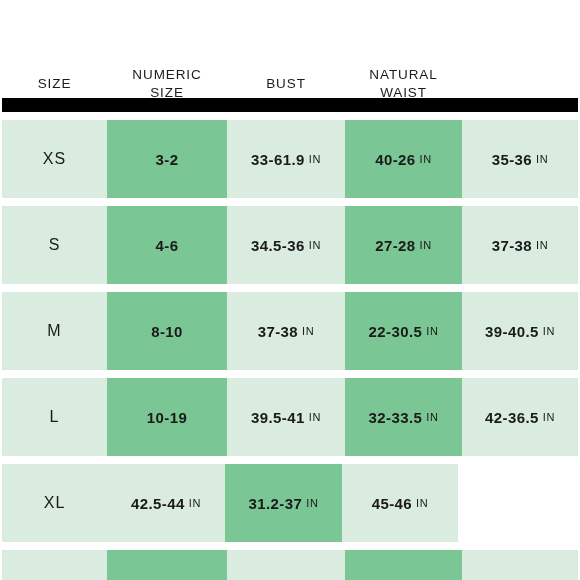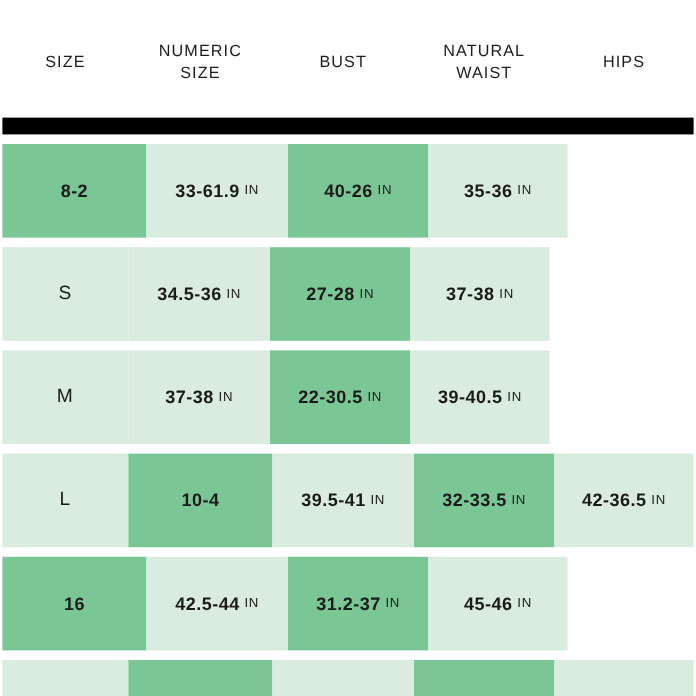--- a/index.html
+++ b/index.html
@@ -18,21 +18,21 @@
     position: relative;
     width: 580px;
     height: 580px;
     box-sizing: border-box;
   }
 
   
   .header-row {
     position: absolute;
     left: 2px;
-    top: 24px;
+    top: 56px;
     width: 576px;
     height: 56px;
     display: flex;
   }
   .header-cell {
     display: flex;
     align-items: center;
     justify-content: center;
     text-align: center;
     color: #1c1c1c;
@@ -106,100 +106,108 @@
 
 <div id="chart">
 
   <div class="header-row">
     <div class="header-cell c1">SIZE</div>
     <div class="header-cell c2">NUMERIC
 SIZE</div>
     <div class="header-cell c3">BUST</div>
     <div class="header-cell c4">NATURAL
 WAIST</div>
-    <div class="header-cell c5">HIPS</div>
   </div>
 
   <div class="divider-bar"></div>
 
   <div class="rows-wrap">
       <div class="data-row">
-        <div class="cell c2 shade-dark">
-          <span>8-2</span>
+        <div class="cell c1 shade-light size-label">
+          <span>XS</span>
+        </div>
+        <div class="cell c2 shade-dark">
+          <span>3-2</span>
         </div>
         <div class="cell c3 shade-light">
           <span>33-61.9</span>
           <span class="unit">IN</span>
         </div>
         <div class="cell c4 shade-dark">
           <span>40-26</span>
           <span class="unit">IN</span>
         </div>
         <div class="cell c5 shade-light">
           <span>35-36</span>
           <span class="unit">IN</span>
         </div>
       </div>
       <div class="data-row">
         <div class="cell c1 shade-light size-label">
           <span>S</span>
         </div>
+        <div class="cell c2 shade-dark">
+          <span>4-6</span>
+        </div>
         <div class="cell c3 shade-light">
           <span>34.5-36</span>
           <span class="unit">IN</span>
         </div>
         <div class="cell c4 shade-dark">
           <span>27-28</span>
           <span class="unit">IN</span>
         </div>
         <div class="cell c5 shade-light">
           <span>37-38</span>
           <span class="unit">IN</span>
         </div>
       </div>
       <div class="data-row">
         <div class="cell c1 shade-light size-label">
           <span>M</span>
         </div>
+        <div class="cell c2 shade-dark">
+          <span>8-10</span>
+        </div>
         <div class="cell c3 shade-light">
           <span>37-38</span>
           <span class="unit">IN</span>
         </div>
         <div class="cell c4 shade-dark">
           <span>22-30.5</span>
           <span class="unit">IN</span>
         </div>
         <div class="cell c5 shade-light">
           <span>39-40.5</span>
           <span class="unit">IN</span>
         </div>
       </div>
       <div class="data-row">
         <div class="cell c1 shade-light size-label">
           <span>L</span>
         </div>
         <div class="cell c2 shade-dark">
-          <span>10-4</span>
+          <span>10-19</span>
         </div>
         <div class="cell c3 shade-light">
           <span>39.5-41</span>
           <span class="unit">IN</span>
         </div>
         <div class="cell c4 shade-dark">
           <span>32-33.5</span>
           <span class="unit">IN</span>
         </div>
         <div class="cell c5 shade-light">
           <span>42-36.5</span>
           <span class="unit">IN</span>
         </div>
       </div>
       <div class="data-row">
-        <div class="cell c2 shade-dark">
-          <span>16</span>
+        <div class="cell c1 shade-light size-label">
+          <span>XL</span>
         </div>
         <div class="cell c3 shade-light">
           <span>42.5-44</span>
           <span class="unit">IN</span>
         </div>
         <div class="cell c4 shade-dark">
           <span>31.2-37</span>
           <span class="unit">IN</span>
         </div>
         <div class="cell c5 shade-light">

